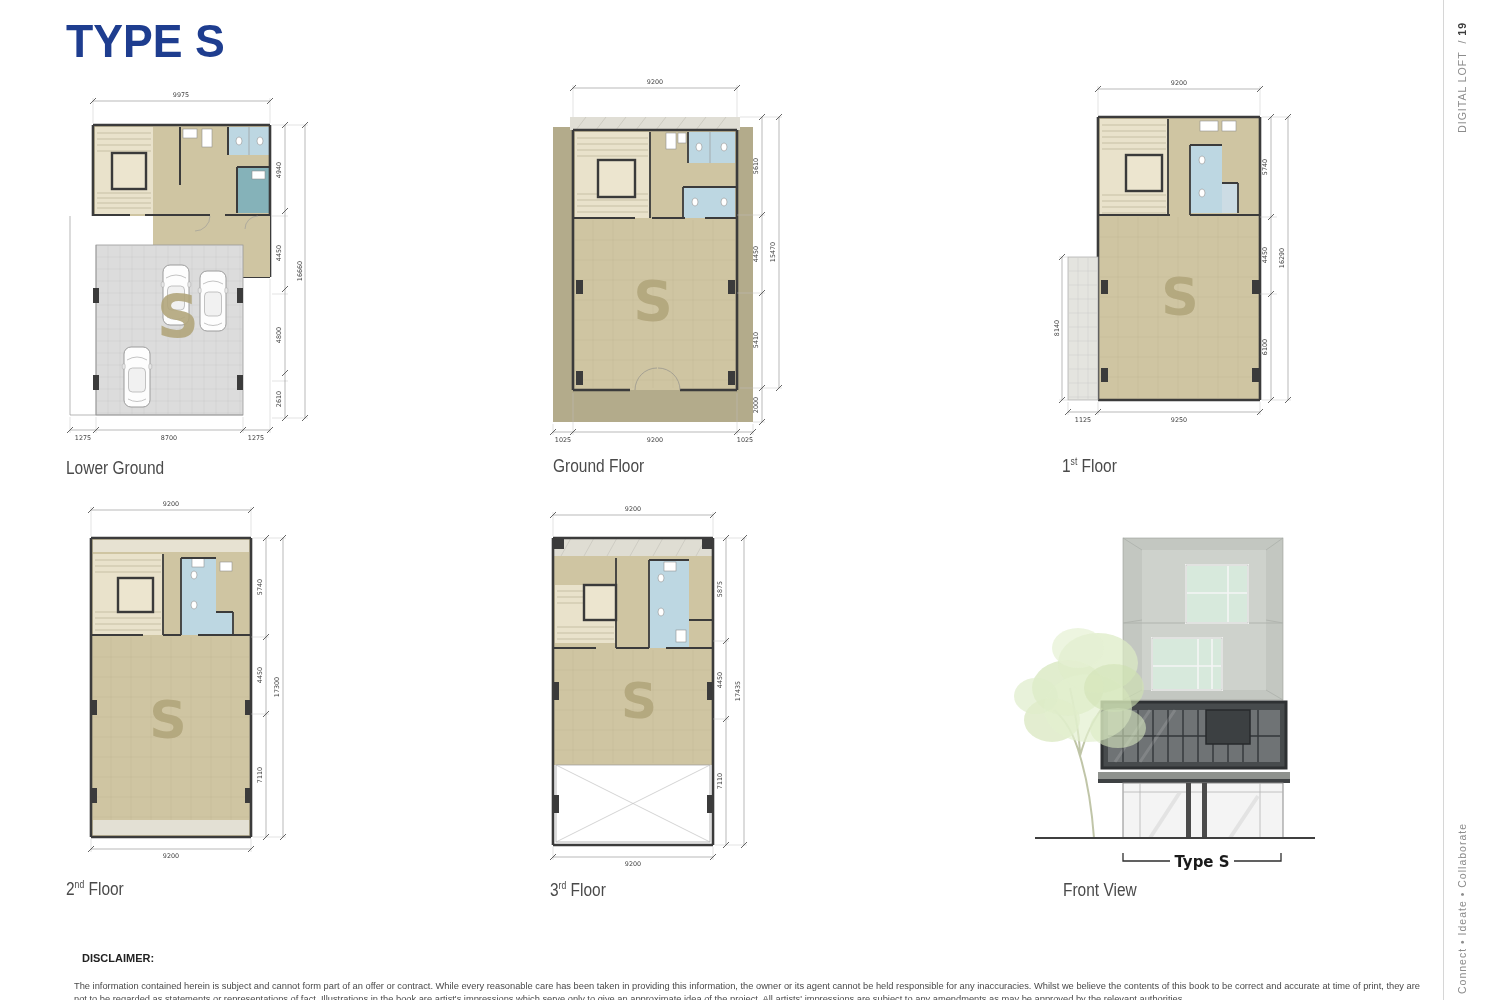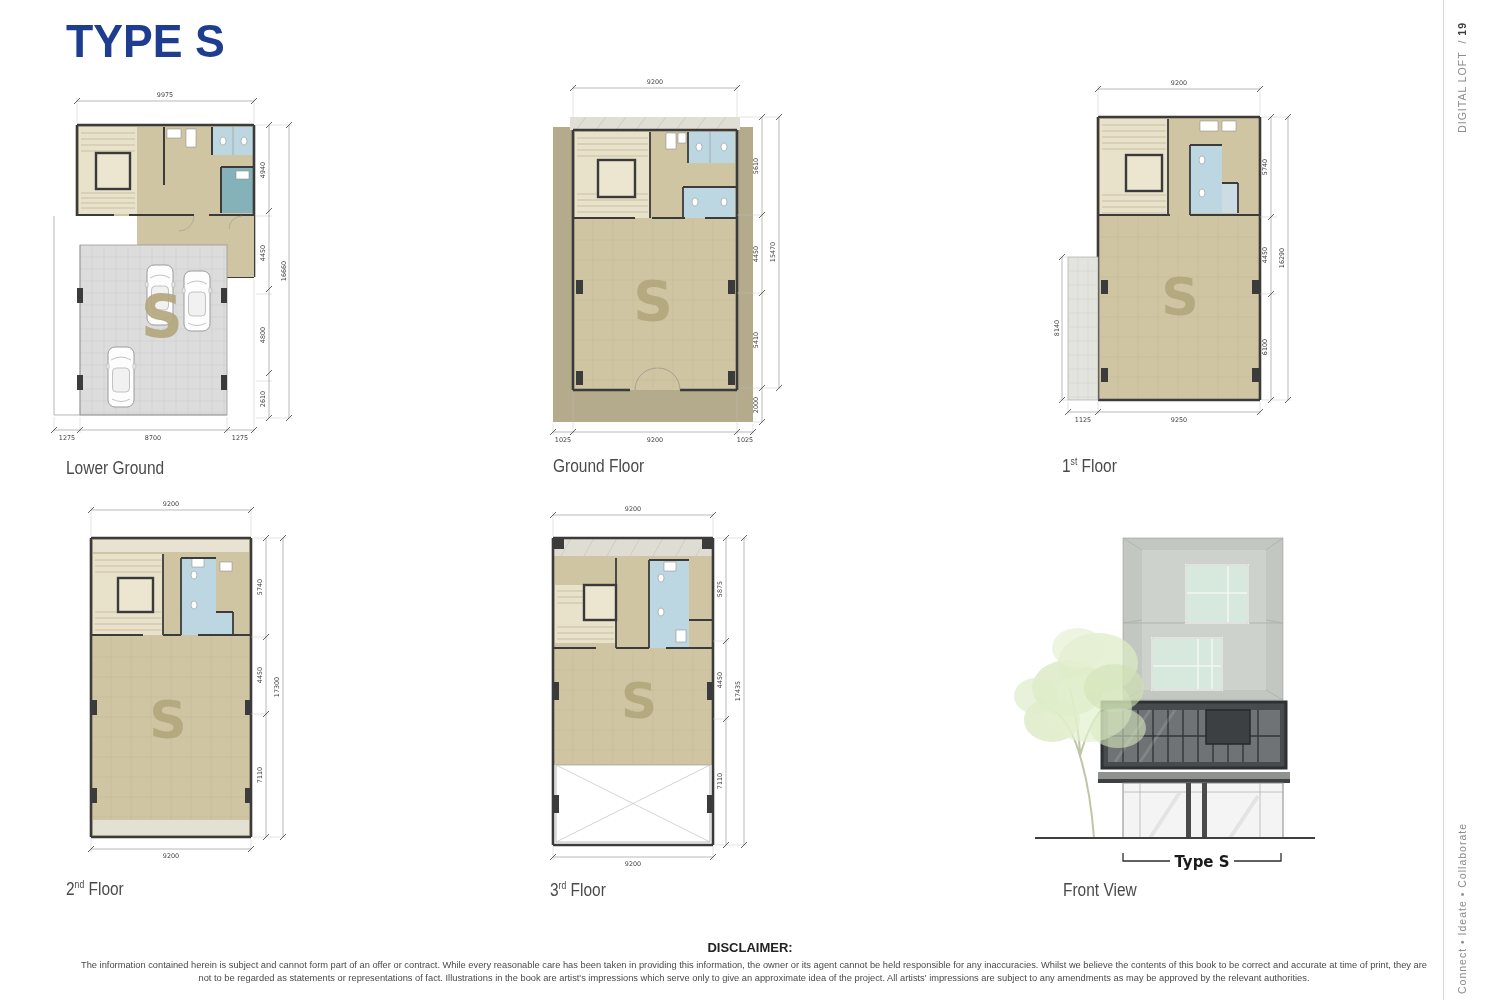--- a/index.html
+++ b/index.html
@@ -1,31 +1,31 @@
 <!DOCTYPE html>
 <html><head>
 <meta charset="utf-8">
 <style>
   html,body{margin:0;padding:0;background:#ffffff;}
   #canvas{position:relative;width:1500px;height:1000px;background:#ffffff;overflow:hidden;
-          font-family:"Liberation Sans",sans-serif;text-align:center;}
+          font-family:"Liberation Sans",sans-serif;}
   .page-title{position:absolute;left:66px;top:14px;font-size:46px;font-weight:700;
               color:#1e3d8f;letter-spacing:0px;transform:scaleX(.97);transform-origin:left;}
   .plan{position:absolute;}
   .plan-label{position:absolute;font-size:18px;color:#4a4a4a;transform:scaleX(.86);
               transform-origin:left;white-space:nowrap;}
   .plan-label sup{font-size:10px;}
   .sidebar-line{position:absolute;left:1443px;top:0;width:1px;height:1000px;background:#d6d6d6;}
   .vtext{position:absolute;writing-mode:vertical-rl;transform:rotate(180deg);
          font-size:10.5px;letter-spacing:1px;color:#8c8c8c;white-space:nowrap;}
   .vtext .pageno{font-weight:700;color:#3c3c3c;}
   #side-top{top:22px;left:1456px;}
   #side-bottom{bottom:6px;left:1456px;}
   .disclaimer{position:absolute;left:66px;top:936px;width:1368px;color:#4a4a4a;}
-  .disclaimer h4{margin:4px;font-size:13px;color:#222;}
+  .disclaimer h4{margin:16px;font-size:11px;color:#222;}
   .disclaimer p{margin:1px 0 0 8px;font-size:9.3px;line-height:1.45;}
   
   svg text{font-family:"DejaVu Sans",sans-serif;}
   .dim{font-size:6.4px;fill:#3c3c3c;}
   .dimline{stroke:#8a8a8a;stroke-width:.6;fill:none;}
   .tick{stroke:#555;stroke-width:.9;fill:none;}
   .ext{stroke:#c2c2c2;stroke-width:.45;fill:none;}
   .wall{stroke:#3b3b3b;fill:none;}
   .tan{fill:#cfc5a2;}
   .cream{fill:#e9e2cb;}
@@ -40,21 +40,21 @@
   .thinb{stroke:#9a9a9a;stroke-width:.7;fill:none;}
   .col{fill:#3b3b3b;}
 </style>
 </head>
 <body>
 
 <div id="canvas">
 
   <div class="page-title">TYPE S</div>
 
-  <div class="plan" style="left:44px;top:85px;">
+  <div class="plan" style="left:60px;top:85px;">
   <svg width="290" height="370" viewBox="0 0 290 370">
     <defs>
       <g id="car">
         <rect x="0" y="0" width="26" height="60" rx="7" fill="#fdfdfd" stroke="#9c9c9c" stroke-width="1"></rect>
         <path d="M3 13 Q13 7 23 13" stroke="#b5b5b5" stroke-width=".8" fill="none"></path>
         <rect x="4.5" y="21" width="17" height="24" rx="4" fill="#f1f1f1" stroke="#ababab" stroke-width=".7"></rect>
         <path d="M4 52 Q13 57 22 52" stroke="#b5b5b5" stroke-width=".8" fill="none"></path>
         <rect x="-1.8" y="17" width="3" height="5" rx="1" fill="#e6e6e6" stroke="#ababab" stroke-width=".5"></rect>
         <rect x="24.8" y="17" width="3" height="5" rx="1" fill="#e6e6e6" stroke="#ababab" stroke-width=".5"></rect>
       </g>

